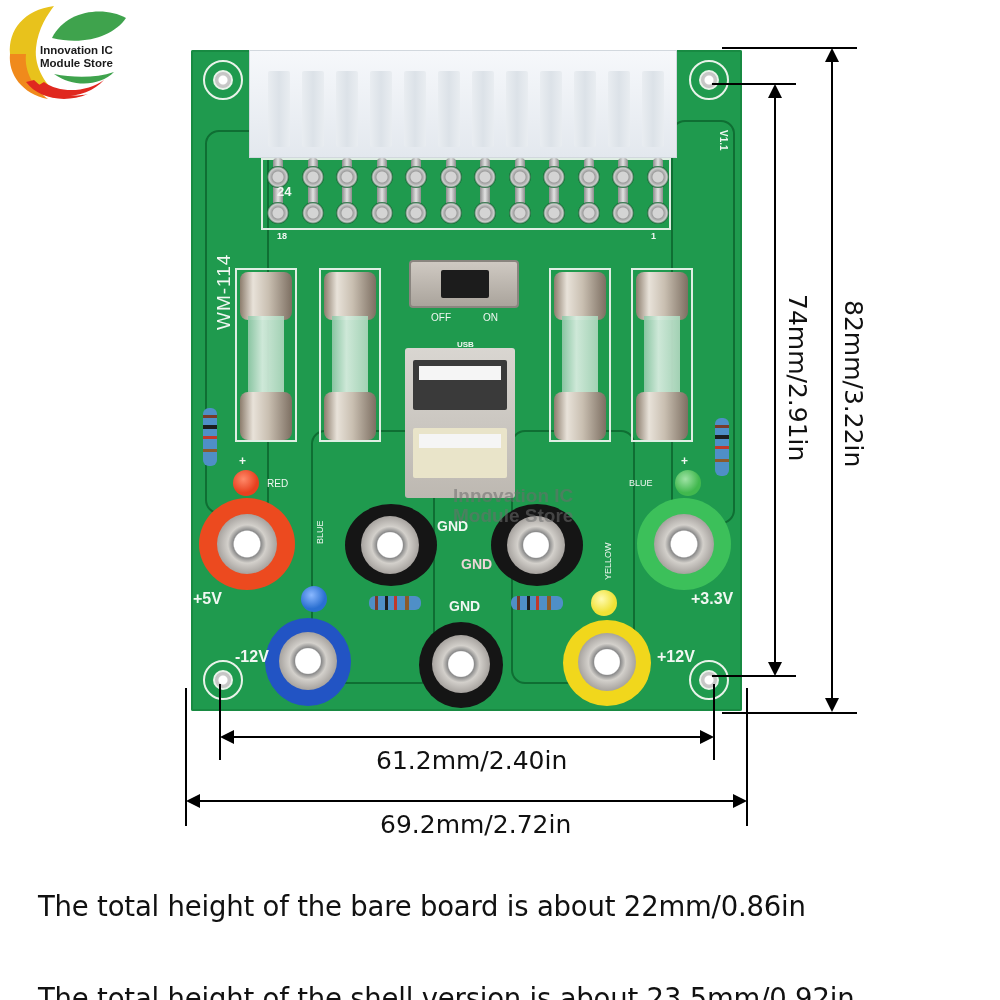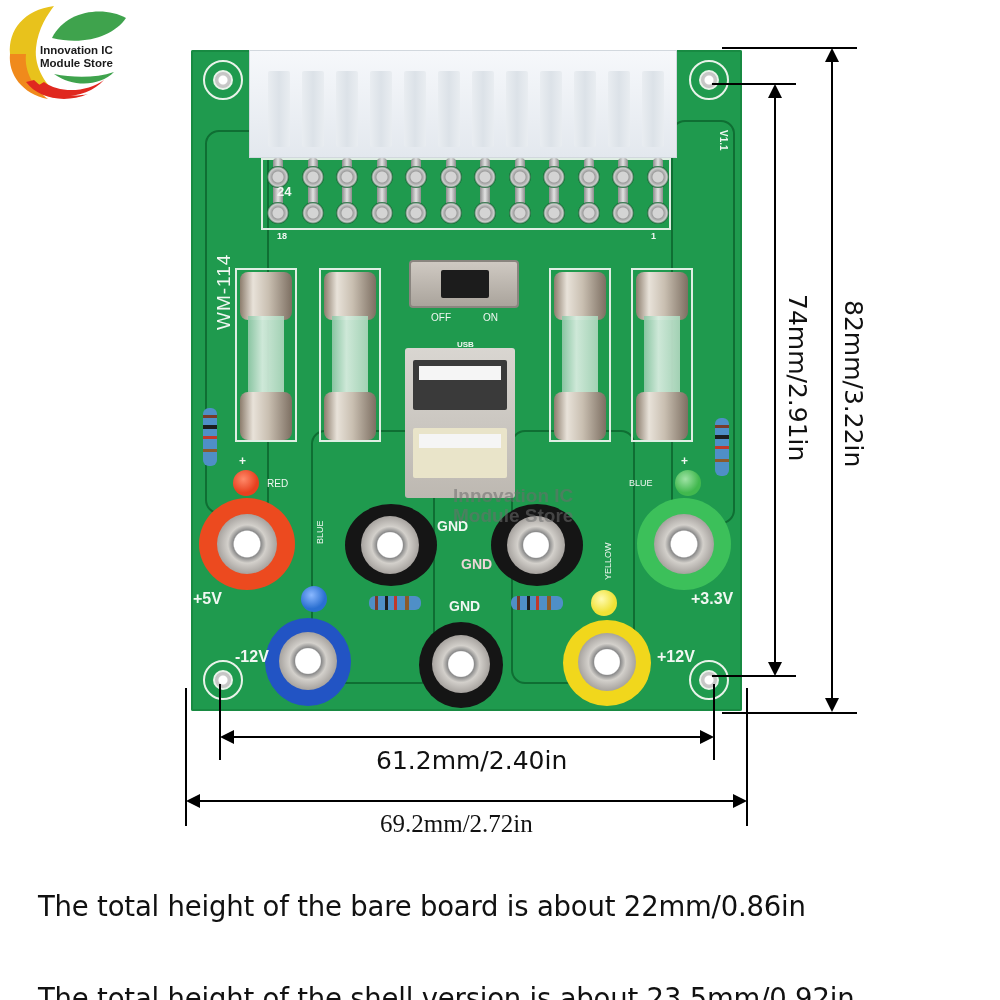--- a/index.html
+++ b/index.html
@@ -249,16 +249,16 @@
 <div class="dim-label vert" style="left:812px;top:294px;">74mm/2.91in</div>
 
 <div class="line" style="left:219px;top:684px;width:2px;height:76px;"></div>
 <div class="line" style="left:713px;top:684px;width:2px;height:76px;"></div>
 <div class="arrow-h" style="left:222px;top:736px;width:490px;"></div>
 <div class="dim-label" style="left:376px;top:746px;">61.2mm/2.40in</div>
 
 <div class="line" style="left:185px;top:688px;width:2px;height:138px;"></div>
 <div class="line" style="left:746px;top:688px;width:2px;height:138px;"></div>
 <div class="arrow-h" style="left:188px;top:800px;width:557px;"></div>
-<div class="dim-label" style="left:380px;top:810px;font-family:Liberation Serif, serif;">69.2mm/2.72in</div>
+<div class="dim-label" style="left:380px;top:810px;">69.2mm/2.72in</div>
 
 <div class="note" style="top:890px;">The total height of the bare board is about 22mm/0.86in</div>
 <div class="note" style="top:982px;">The total height of the shell version is about 23.5mm/0.92in</div>
 
 </body></html>

